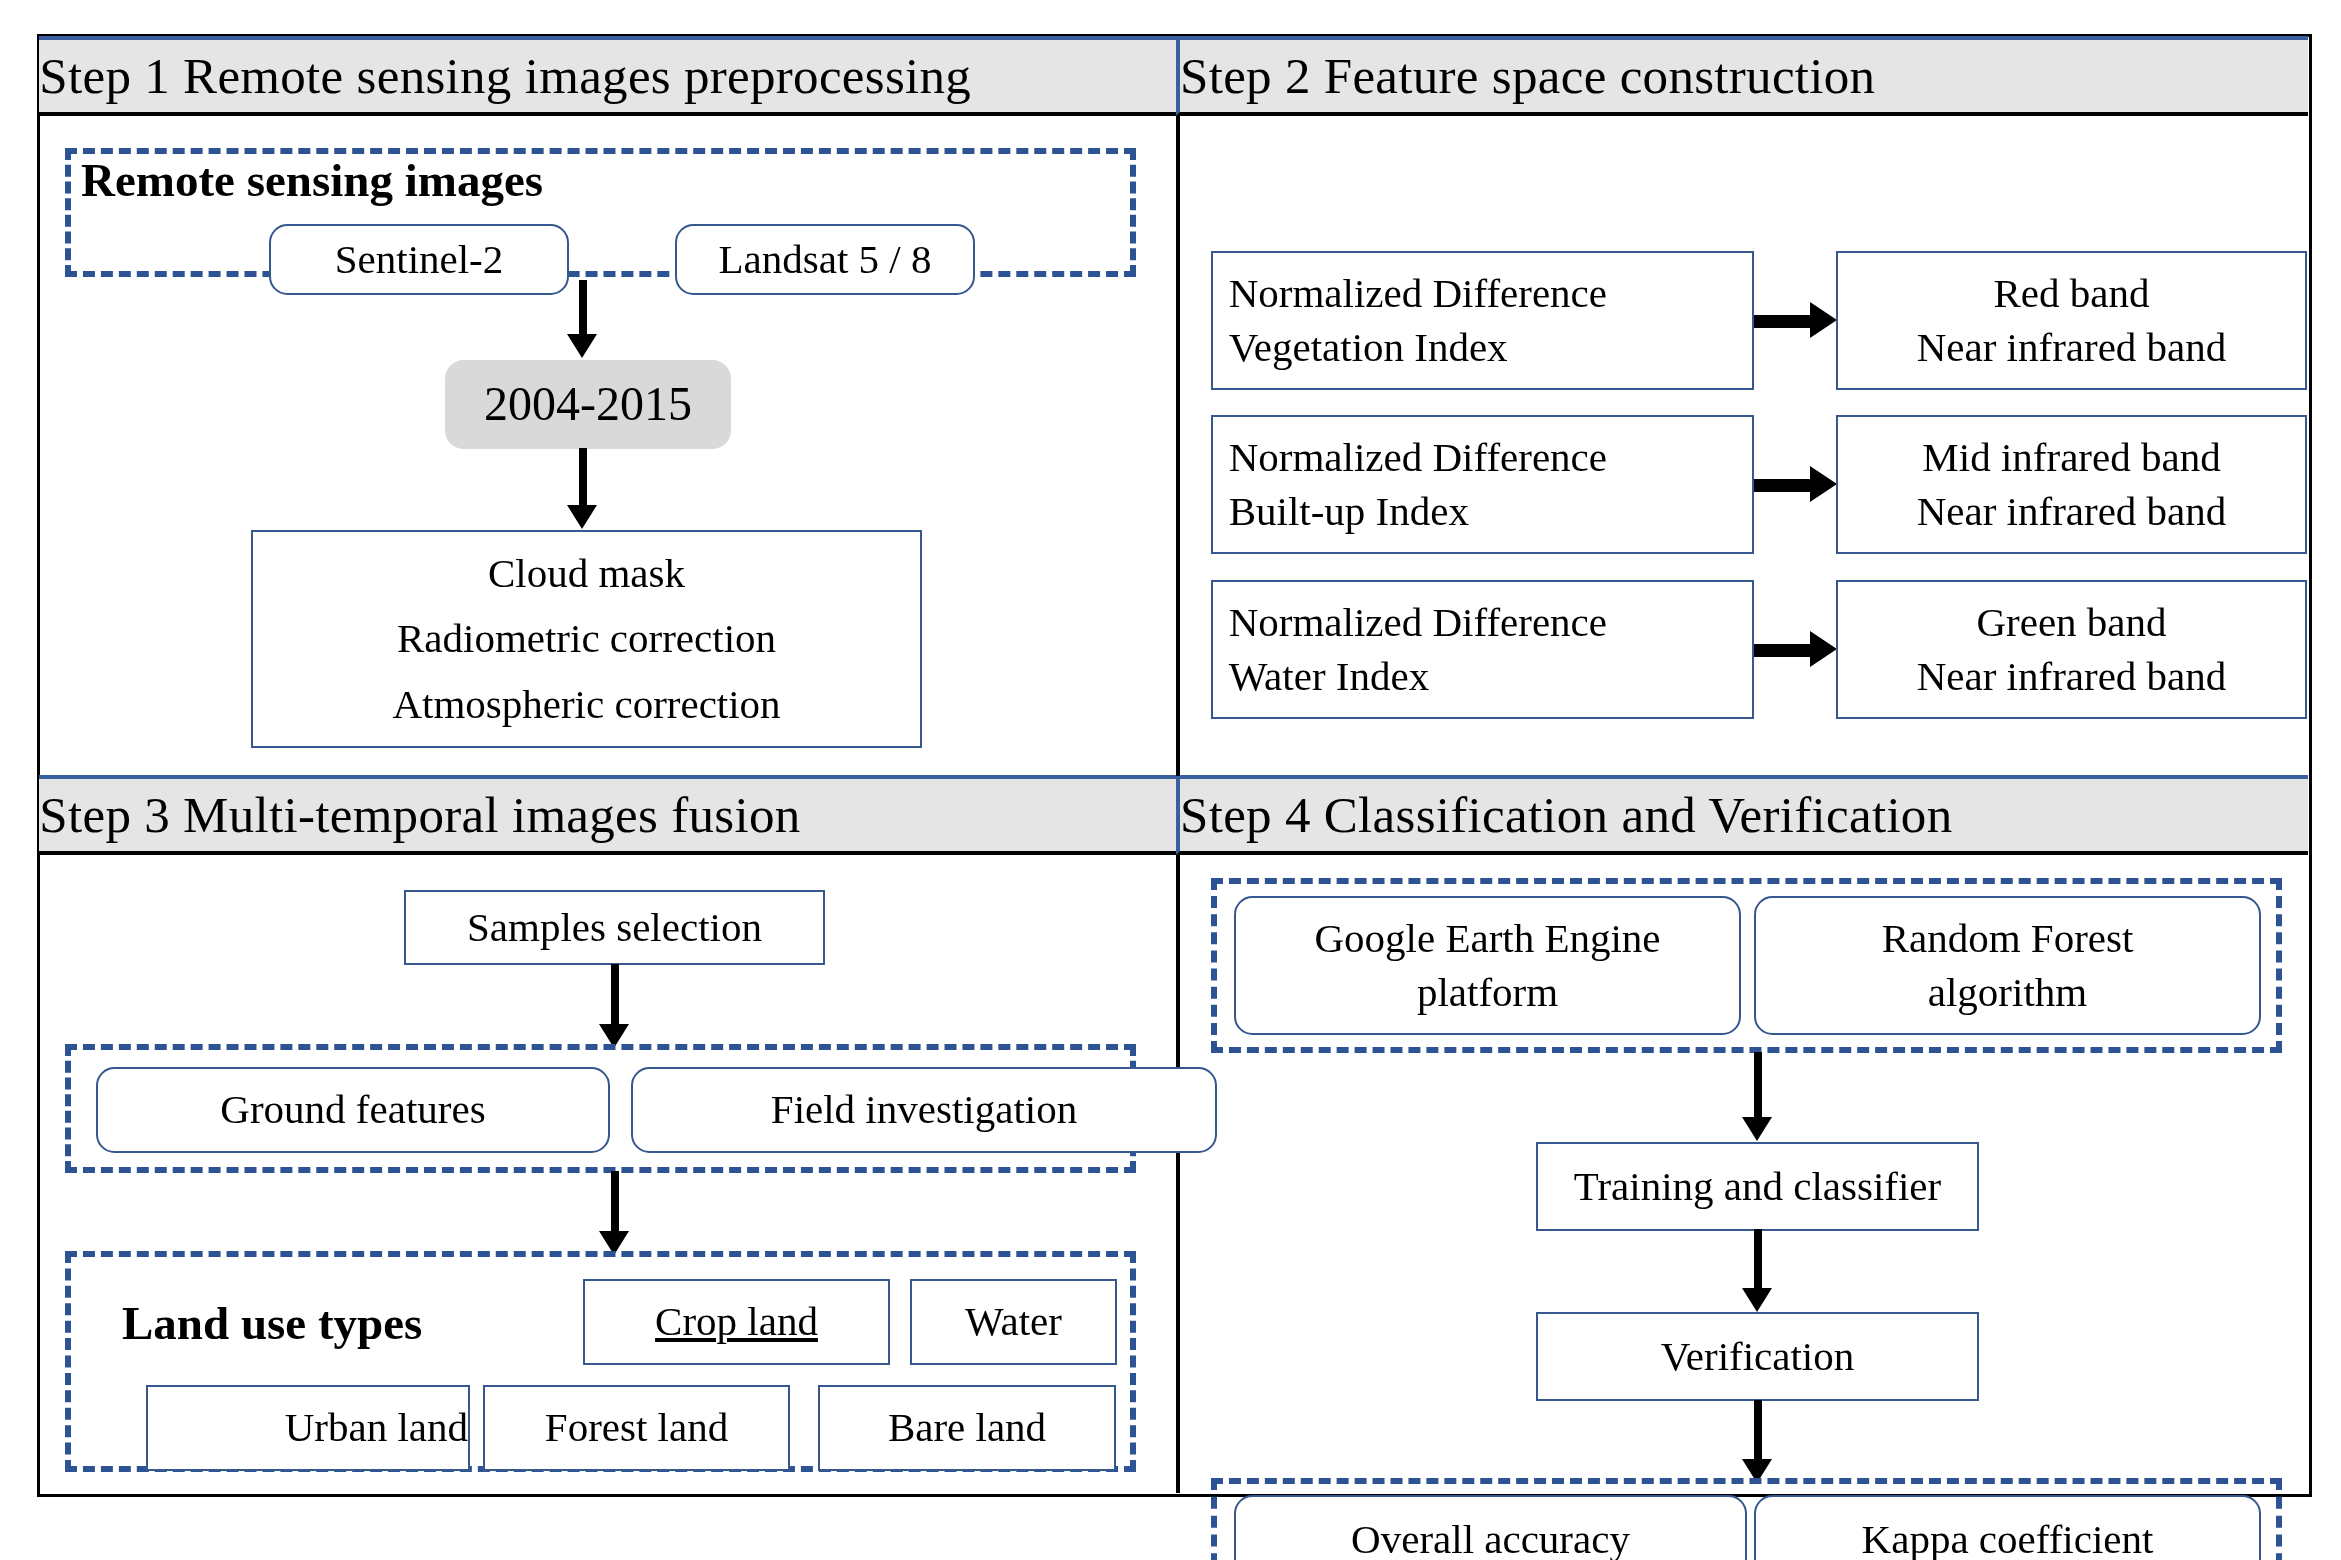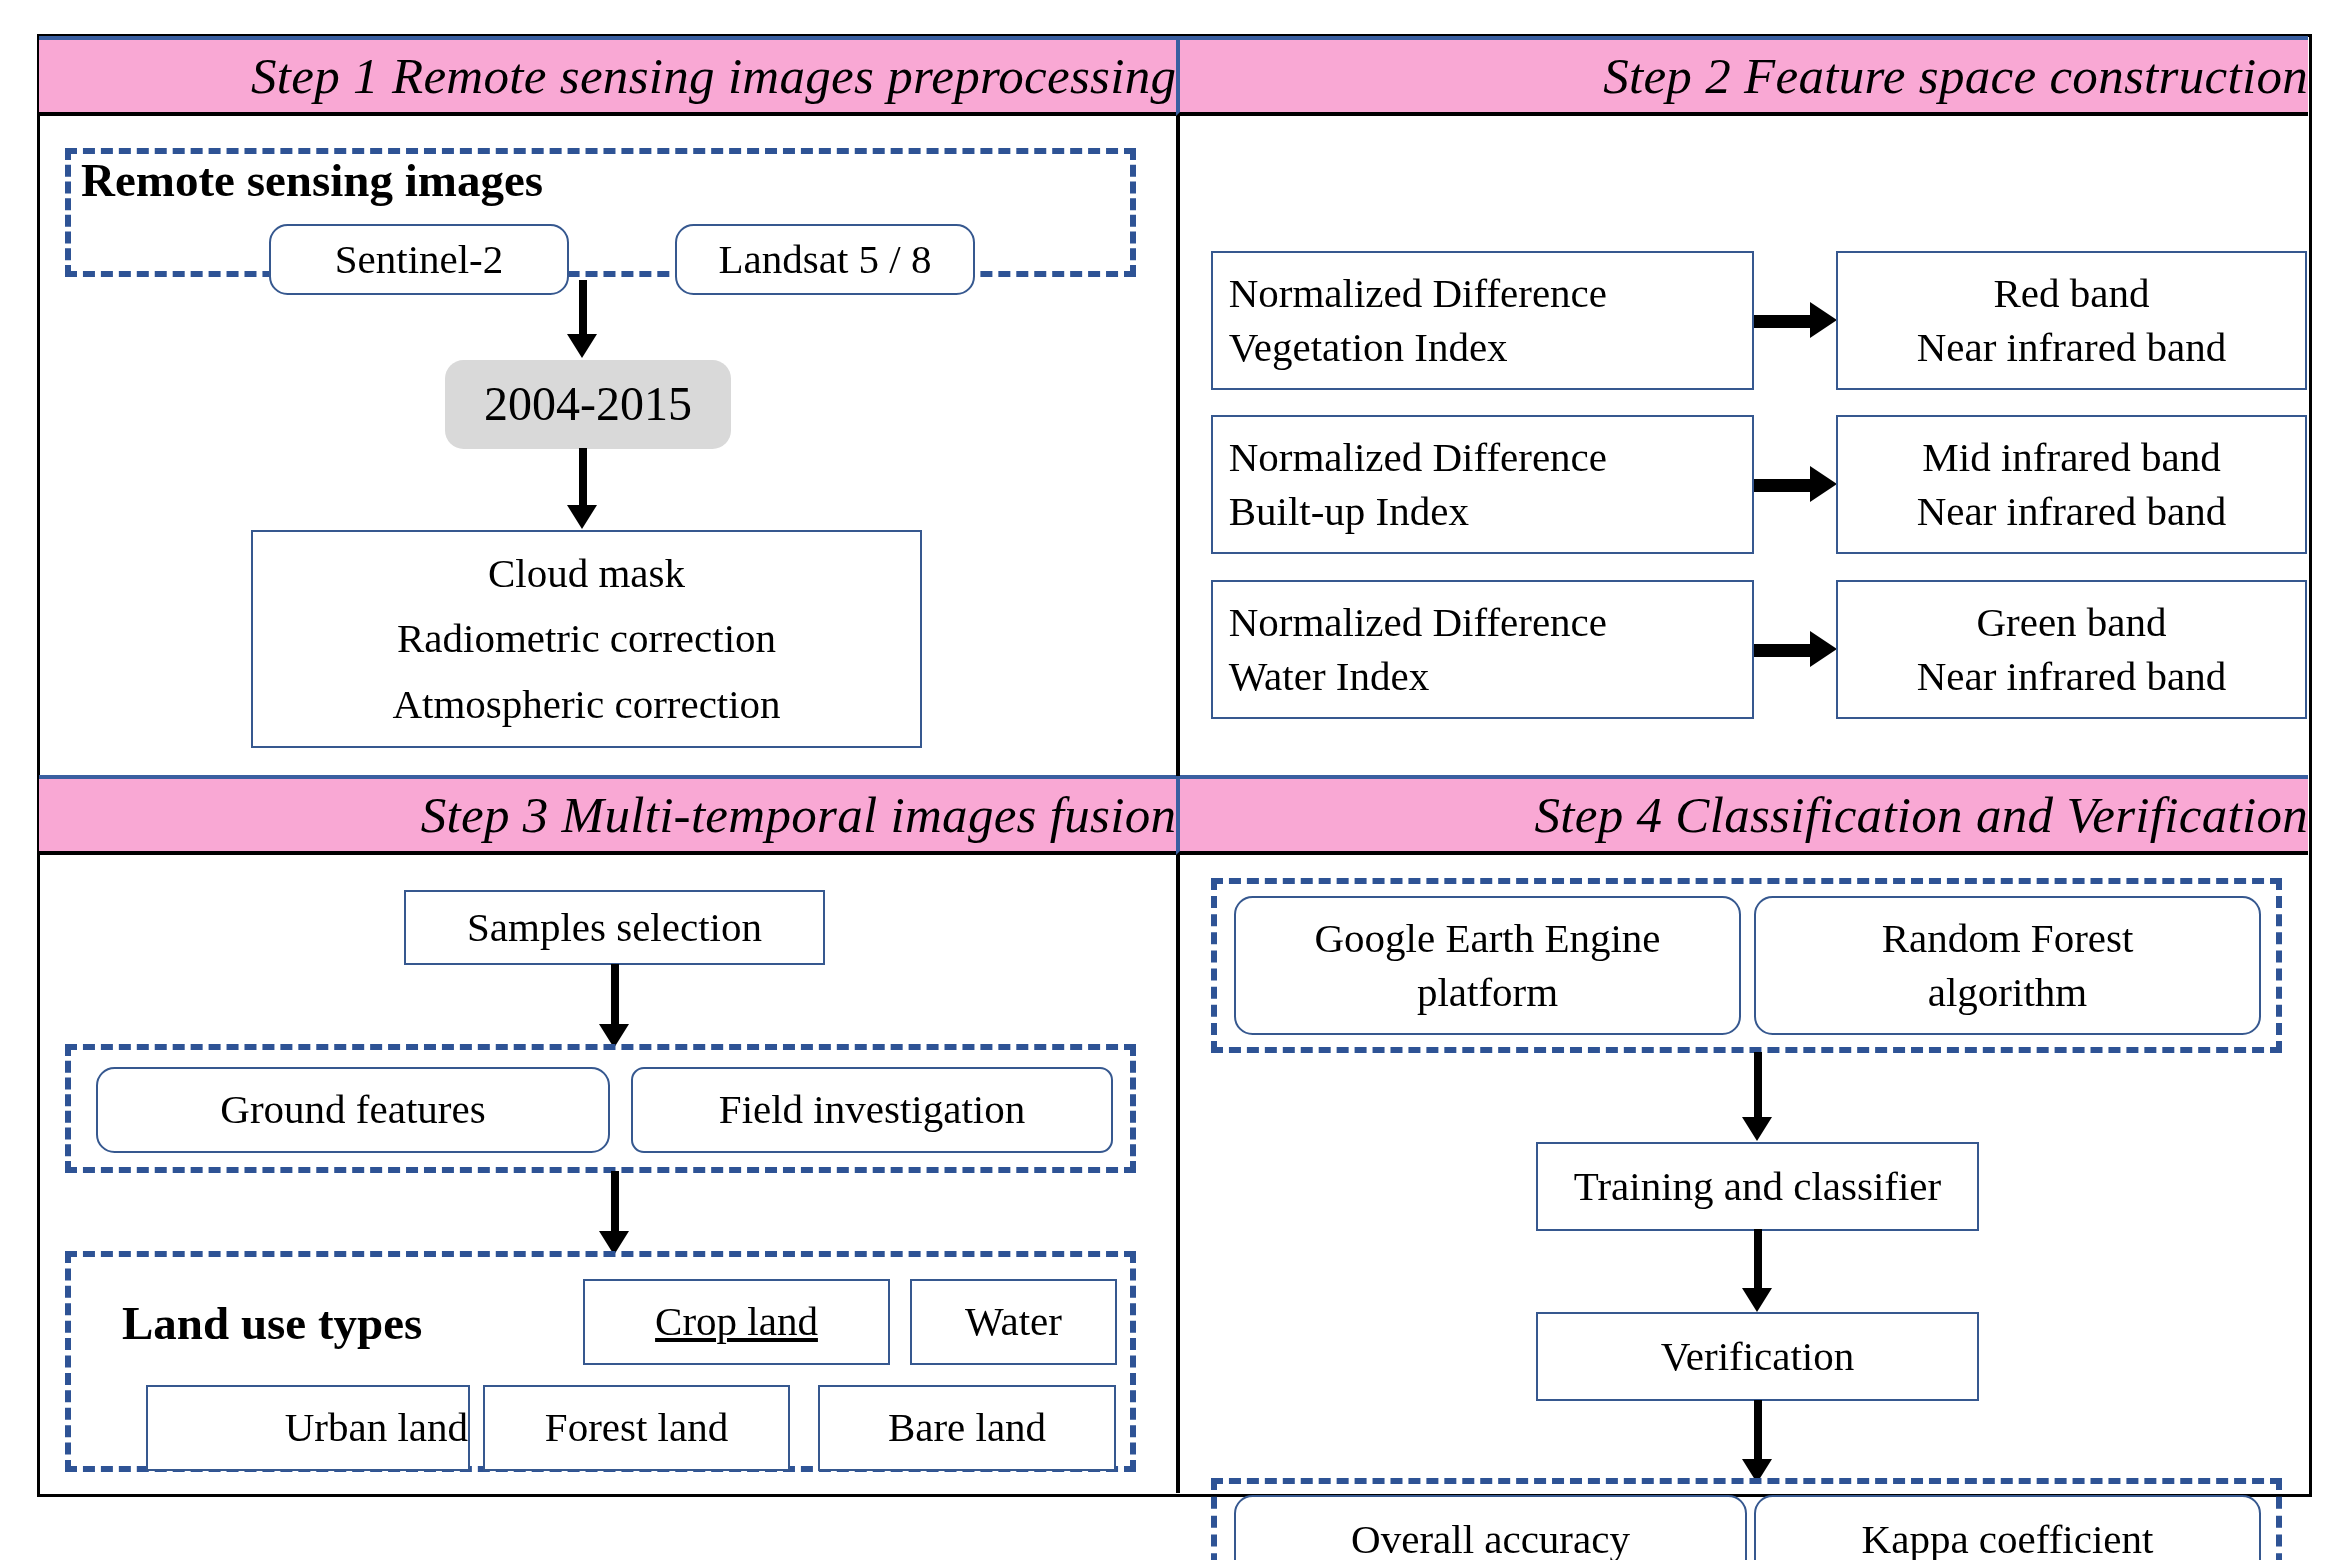--- a/index.html
+++ b/index.html
@@ -26,30 +26,29 @@
     border: 3.6px solid #000000;
     display: grid;
     grid-template-columns: 1138px 1133px;
     grid-template-rows: 0.7px 1fr;
   }
 
   
   .step-header {
     position: absolute;
     box-sizing: border-box;
-    background: #f9a8d4;
+    background: #e5e5e5;
     border-top: 4.3px solid #3a5fa0;
     border-bottom: 4.3px solid #000000;
     display: flex;
     align-items: center;
-    justify-content: flex-end;
+    justify-content: flex-start;
     font-size: 51px;
     letter-spacing: 0.3px;
     white-space: nowrap;
-    font-style: italic;
   }
   .step-header.right-of-div { border-left: 4.3px solid #3a5fa0; }
 
   
   .vdiv {
     position: absolute;
     width: 4.3px;
     background: #000000;
   }
 
@@ -244,21 +243,21 @@
   <div class="arrow-v" style="left:575px; top:927px; height:86px;">
     <div class="shaft" style="height:63px;"></div>
     <div class="head" style="top:60px;"></div>
   </div>
 
   <div class="dashed-group" style="left:25px; top:1007px; width:1071px; height:129px;"></div>
 
   <div class="box rounded" style="left:56px; top:1030px; width:514px; height:86px;">
     <span class="box-line">Ground features</span>
   </div>
-  <div class="box rounded" style="left:591px; top:1030px; width:482px; height:86px;border-radius:13px;">
+  <div class="box rounded" style="left:591px; top:1030px; width:586px; height:86px;">
     <span class="box-line">Field investigation</span>
   </div>
 
   <div class="arrow-v" style="left:575px; top:1134px; height:86px;">
     <div class="shaft" style="height:63px;"></div>
     <div class="head" style="top:60px;"></div>
   </div>
 
   <div class="dashed-group" style="left:25px; top:1214px; width:1071px; height:221px;"></div>
 

